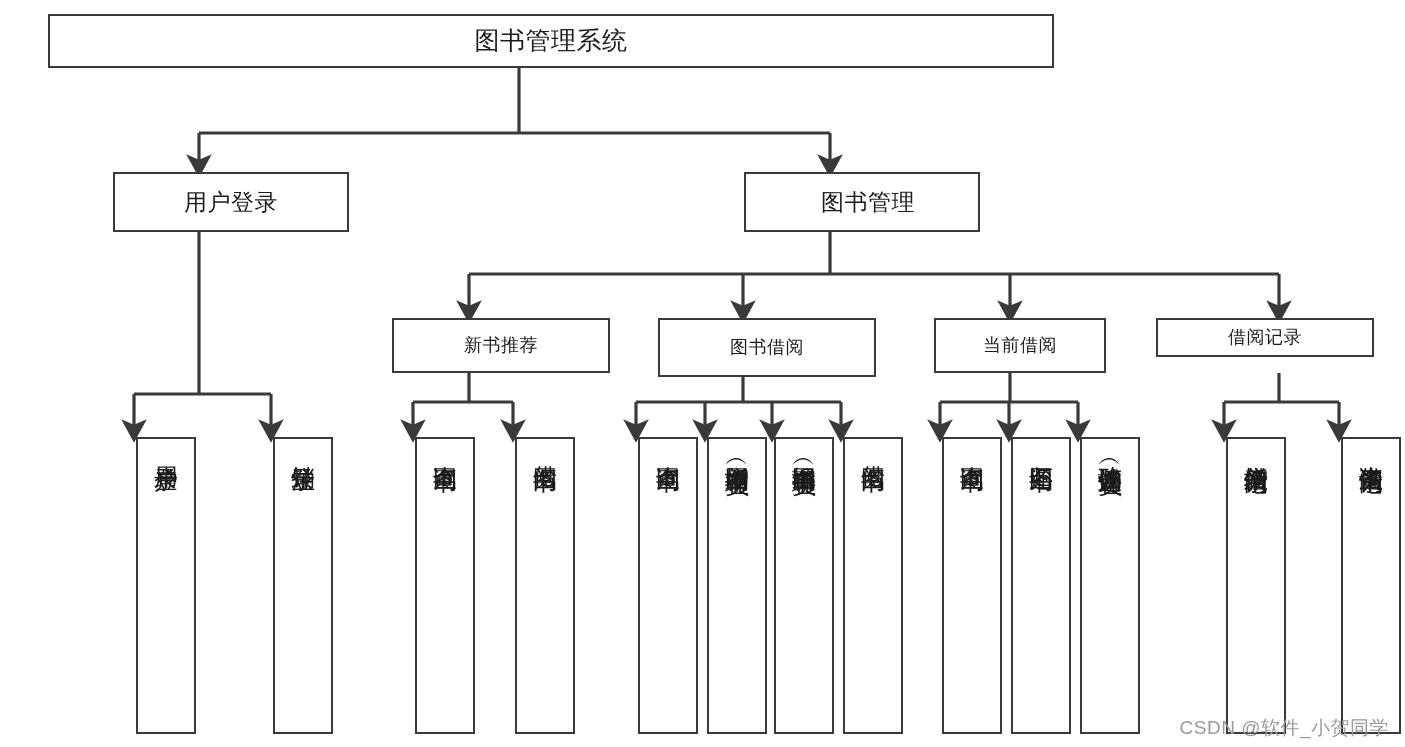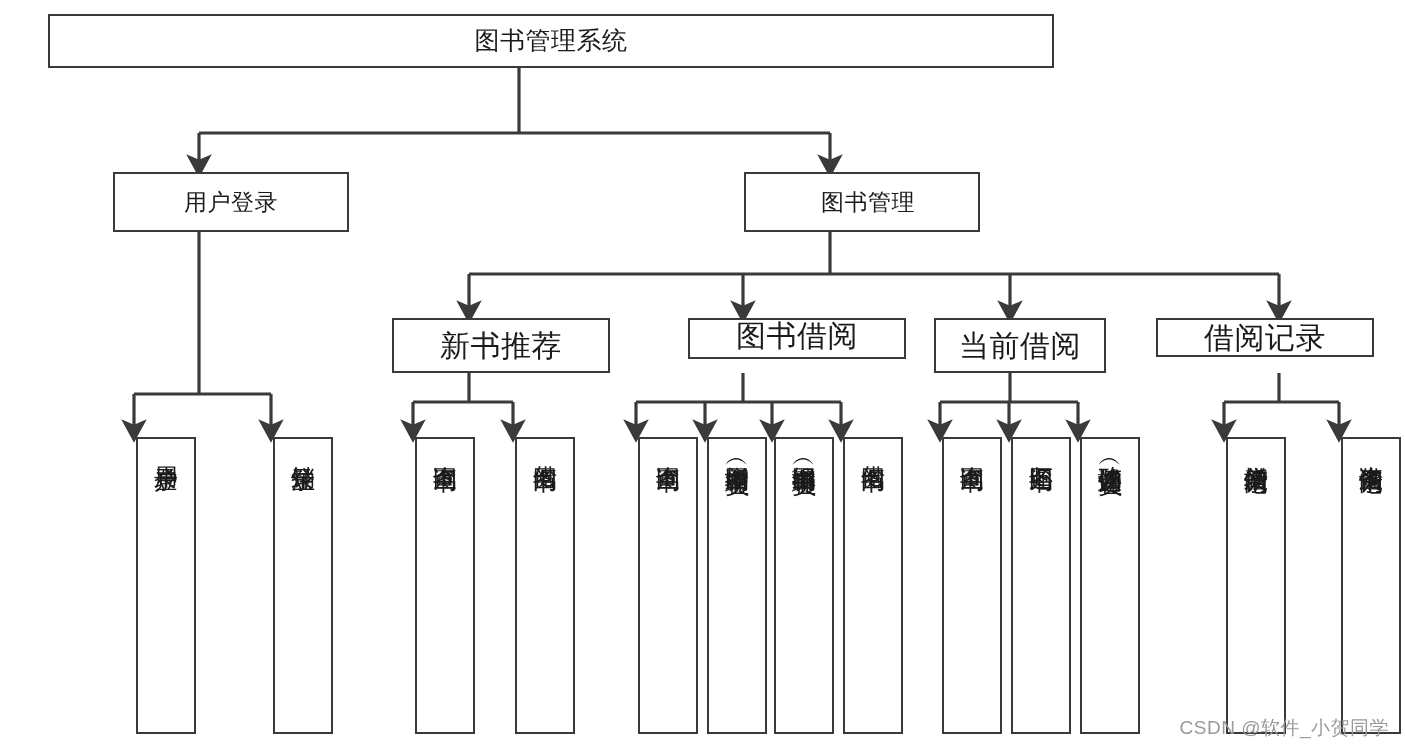--- a/index.html
+++ b/index.html
@@ -35,21 +35,21 @@
     color:#1b1b1b;
     margin-left:32px;
   }
   .node .label{
     display:block;
     letter-spacing:0.5px;
     line-height:1.25;
   }
   .node.root .label{ font-size:25px; }
   .node.lvl2 .label{ font-size:23px; }
-  .node.lvl3 .label{ font-size:30px; }
+  .node.lvl3 .label{ font-size:18px; }
 
   
   .node.leaf{
     align-items:flex-start;
     justify-content:center;
     padding-top:8px;
   }
   .node.leaf .label{
     writing-mode:vertical-rl;
     text-orientation:upright;
@@ -132,21 +132,21 @@
   <div class="node lvl2" style="left:81px;top:172px;width:236px;height:60px;">
     <span class="label">用户登录</span>
   </div>
   <div class="node lvl2" style="left:712px;top:172px;width:236px;height:60px;padding-left:12px;">
     <span class="label">图书管理</span>
   </div>
 
   <div class="node lvl3" style="left:360px;top:318px;width:218px;height:55px;">
     <span class="label">新书推荐</span>
   </div>
-  <div class="node lvl3" style="left:656px;top:318px;width:218px;height:41px;font-family:Liberation Mono, monospace;">
+  <div class="node lvl3" style="left:626px;top:318px;width:218px;height:59px;">
     <span class="label">图书借阅</span>
   </div>
   <div class="node lvl3" style="left:902px;top:318px;width:172px;height:55px;">
     <span class="label">当前借阅</span>
   </div>
   <div class="node lvl3" style="left:1124px;top:318px;width:218px;height:39px;">
     <span class="label">借阅记录</span>
   </div>
 
   <div class="node leaf" style="left:104px;top:437px;width:60px;height:297px;">

